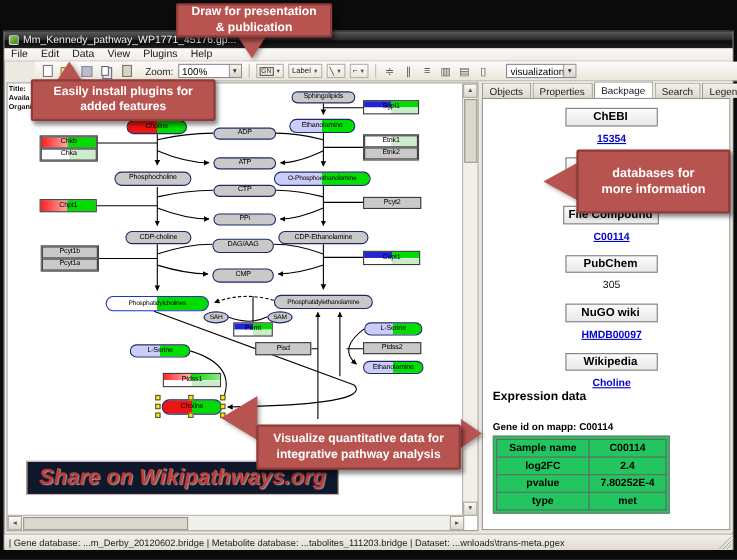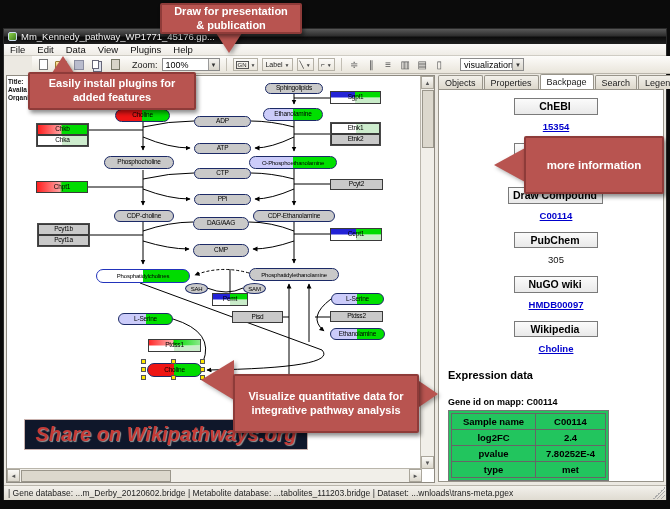--- a/index.html
+++ b/index.html
@@ -62,21 +62,21 @@
   .panel { position:absolute; left:432px; top:45px; width:230px; height:410px; background:#ece9e2; }
   .tabs { position:absolute; left:2px; top:0; height:15px; display:flex; align-items:flex-end; }
   .tab { font-size:9px; padding:2px 6px 1px; border:1px solid #98948a; border-bottom:none; background:linear-gradient(#f2f0ea,#ddd8cc); margin-right:1px; border-radius:2px 2px 0 0; color:#222; }
   .tab.active { background:#fff; font-weight:normal; padding-bottom:3px; position:relative; top:1px; }
   .panel-content { position:absolute; left:2px; top:15px; width:226px; height:393px; background:#fff; border:1px solid #98948a; overflow:hidden; padding:6px 0 0 9px; }
   .bp-header { display:inline-block; min-width:84px; padding:2px 5px 2px 4px; border:1px solid #7a7a7a; background:linear-gradient(#fbfbfb,#e9e9e9); font-weight:bold; font-size:10.5px; color:#000; margin-top:10px; }
   .bp-header.first { margin-top:2px; }
   .bp-link { display:inline-block; font-size:9.5px; font-weight:bold; color:#0000cc; text-decoration:underline; margin:7px 0 0 1px; }
   .bp-val { display:inline-block; font-size:9.5px; font-weight:normal; color:#111; margin:7px 0 0 1px; }
   .bp-block { line-height:1;text-align:center; }
-  .exp-title { font-size:11px; font-weight:bold; margin-top:14px; color:#000; }
+  .exp-title { font-size:11px; font-weight:bold; color:#000; }
   .geneid { font-size:9px; font-weight:bold; margin-top:16px; color:#000; }
   .exp-table-wrap { border:1px solid #777; display:inline-block; padding:2px; margin-top:3px; background:#22c55e; }
   table.exp { border-collapse:collapse; }
   table.exp td { border:1px solid #666; font-size:9.5px; font-weight:bold; text-align:center; padding:2px 4px; color:#000; }
   td.c1 { width:84px; } td.c2 { width:70px; }
 
   
   .statusbar { position:absolute; left:0; top:456px; width:100%; height:15px; background:linear-gradient(#f3f1ec,#dfdbd1); border-top:1px solid #b9b5ab; display:flex; align-items:center; }
   .statusbar span { font-size:8.5px; color:#222; padding-left:4px; white-space:nowrap; overflow:hidden; }
   .grip { position:absolute; right:1px; bottom:1px; width:12px; height:12px; background:linear-gradient(135deg,transparent 50%,#aaa 50%,#aaa 55%,transparent 55%,transparent 65%,#aaa 65%,#aaa 70%,transparent 70%,transparent 80%,#aaa 80%,#aaa 85%,transparent 85%); }
@@ -287,21 +287,21 @@
     <div class="panel-content">
       <div class="bp-block">
         <div class="bp-header first">ChEBI</div><br>
         <a class="bp-link">15354</a>
       </div>
       <div class="bp-block">
         <div class="bp-header">HMDB</div><br>
         <a class="bp-link">HMDB00097</a>
       </div>
       <div class="bp-block">
-        <div class="bp-header">Draw Compound</div><br>
+        <div class="bp-header">File Compound</div><br>
         <a class="bp-link">C00114</a>
       </div>
       <div class="bp-block">
         <div class="bp-header">PubChem</div><br>
         <span class="bp-val">305</span>
       </div>
       <div class="bp-block">
         <div class="bp-header">NuGO wiki</div><br>
         <a class="bp-link">HMDB00097</a>
       </div>
@@ -349,25 +349,26 @@
 <div class="tail" style="left:216px;top:33px;border-left:13px solid transparent;border-right:13px solid transparent;border-top:20px solid #b85450"></div>
 
 <div class="tail" style="left:52px;top:56px;border-left:11px solid transparent;border-right:11px solid transparent;border-bottom:17px solid #b85450"></div>
 <div class="callout" style="left:28px;top:72px;width:168px;height:38px;font-size:11px">
   <div>Easily install plugins for</div>
   <div>added features</div>
 </div>
 
 <div class="tail" style="left:494px;top:148px;border-top:17px solid transparent;border-bottom:17px solid transparent;border-right:31px solid #b85450"></div>
 <div class="callout" style="left:524px;top:136px;width:140px;height:58px;font-size:11.5px">
+  <div>databases  for</div>
   <div>more information</div>
 </div>
 
 <div class="tail" style="left:201px;top:360px;border-top:20px solid transparent;border-bottom:20px solid transparent;border-right:33px solid #b85450"></div>
-<div class="callout" style="left:233px;top:374px;width:186px;height:59px;font-size:11px">
+<div class="callout" style="left:233px;top:386px;width:186px;height:41px;font-size:11px">
   <div>Visualize quantitative data  for</div>
   <div>integrative pathway analysis</div>
 </div>
 <div class="tail" style="left:419px;top:381px;border-top:13px solid transparent;border-bottom:13px solid transparent;border-left:19px solid #b85450"></div>
 
 <div class="share-box">
   <span class="share-text">Share on Wikipathways.org</span>
 </div>
 
 </body></html>

